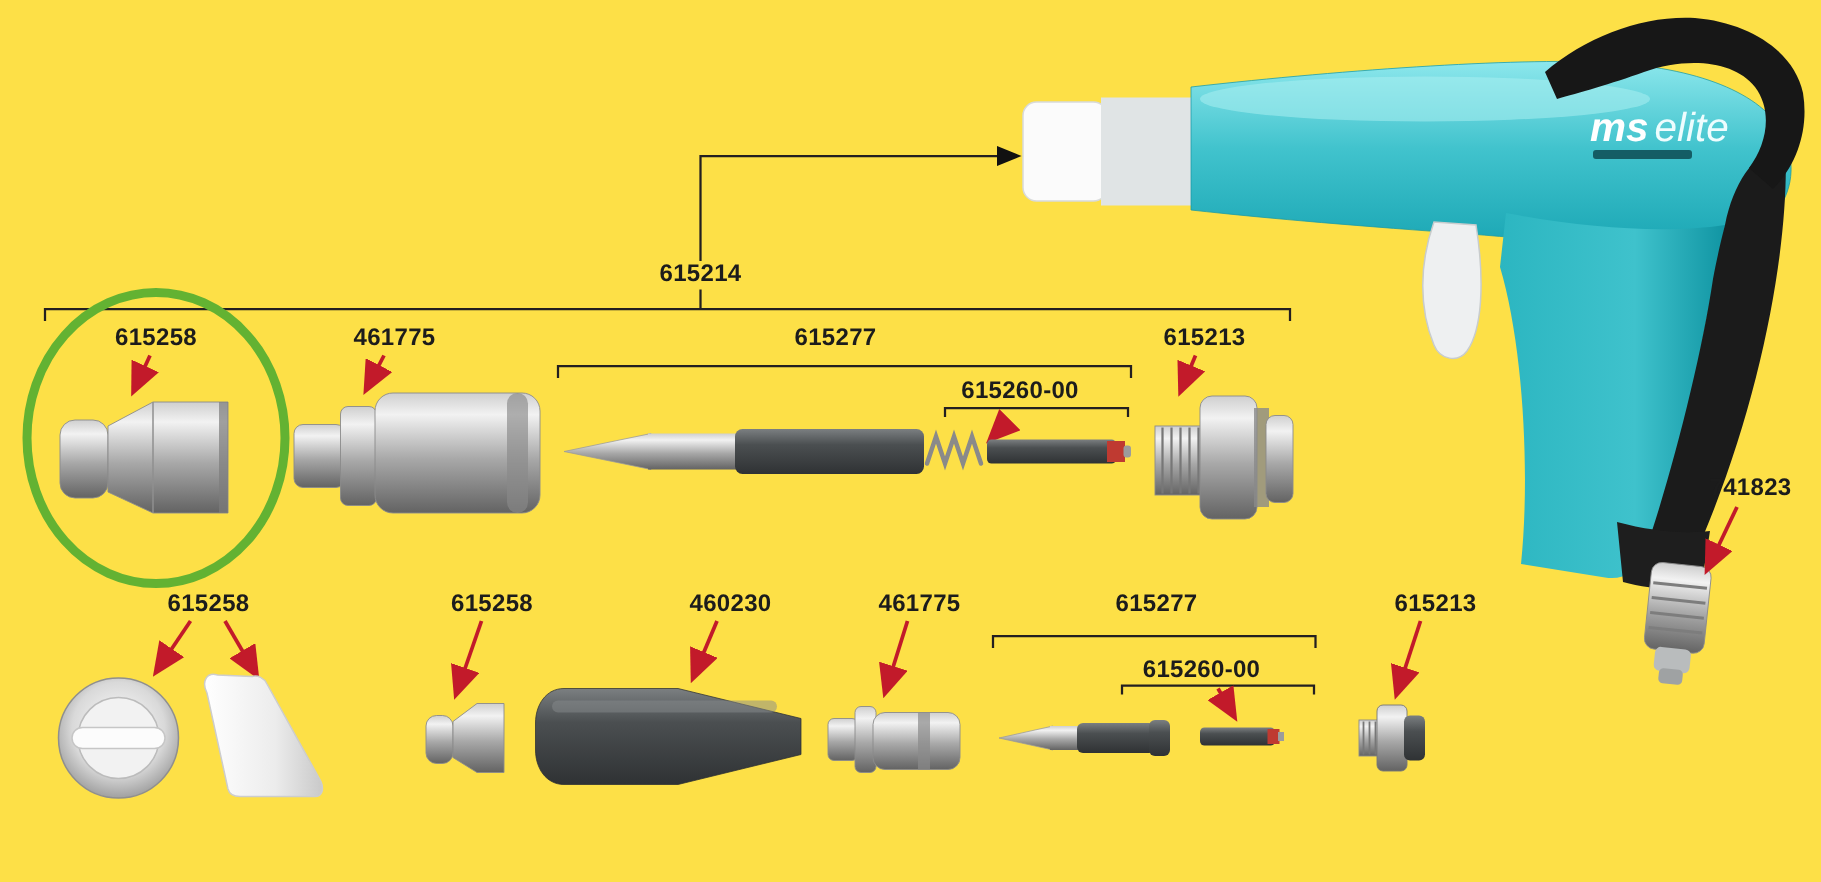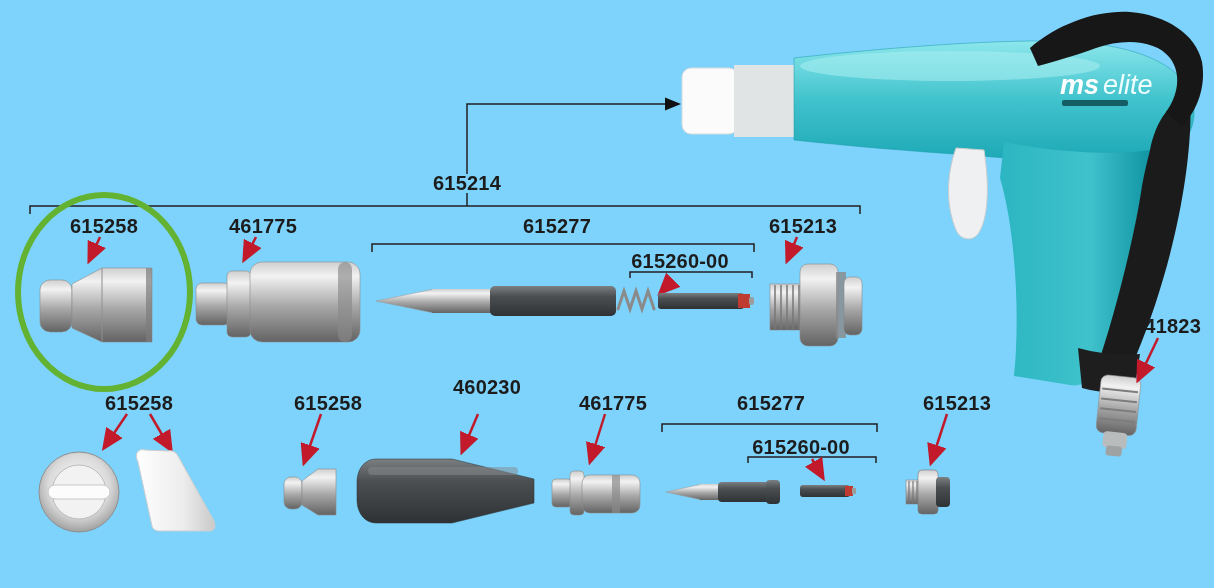--- a/index.html
+++ b/index.html
@@ -1,27 +1,27 @@
 <!DOCTYPE html>
 <html><head>
 <meta charset="utf-8">
 <style>
   html,body{margin:0;padding:0;background:#e8e8e8;}
   .stage{
     position:relative;
     width:1214px;height:588px;
-    background:#7dd3fc;
+    background:#fde047;
     overflow:hidden;
     font-family:"Liberation Sans", sans-serif;
   }
   .stage svg{position:absolute;inset:0;}
   .lbl{
     position:absolute;
     transform:translate(-50%,-50%);
-    font-size:20px;
+    font-size:16px;
     font-weight:700;
     color:#1c1c1c;
     letter-spacing:.2px;
     white-space:nowrap;
     line-height:1;
   }
 </style>
 </head>
 <body>
 
@@ -209,19 +209,19 @@
 
 <div class="lbl" style="left:467px;top:183px">615214</div>
 <div class="lbl" style="left:104px;top:226px">615258</div>
 <div class="lbl" style="left:263px;top:226px">461775</div>
 <div class="lbl" style="left:557px;top:226px">615277</div>
 <div class="lbl" style="left:680px;top:261px">615260-00</div>
 <div class="lbl" style="left:803px;top:226px">615213</div>
 <div class="lbl" style="left:1167px;top:326px">741823</div>
 <div class="lbl" style="left:139px;top:403px">615258</div>
 <div class="lbl" style="left:328px;top:403px">615258</div>
-<div class="lbl" style="left:487px;top:387px">460230</div>
+<div class="lbl" style="left:487px;top:403px">460230</div>
 <div class="lbl" style="left:613px;top:403px">461775</div>
 <div class="lbl" style="left:771px;top:403px">615277</div>
 <div class="lbl" style="left:801px;top:447px">615260-00</div>
 <div class="lbl" style="left:957px;top:403px">615213</div>
 
 </div>
 
 </body></html>

